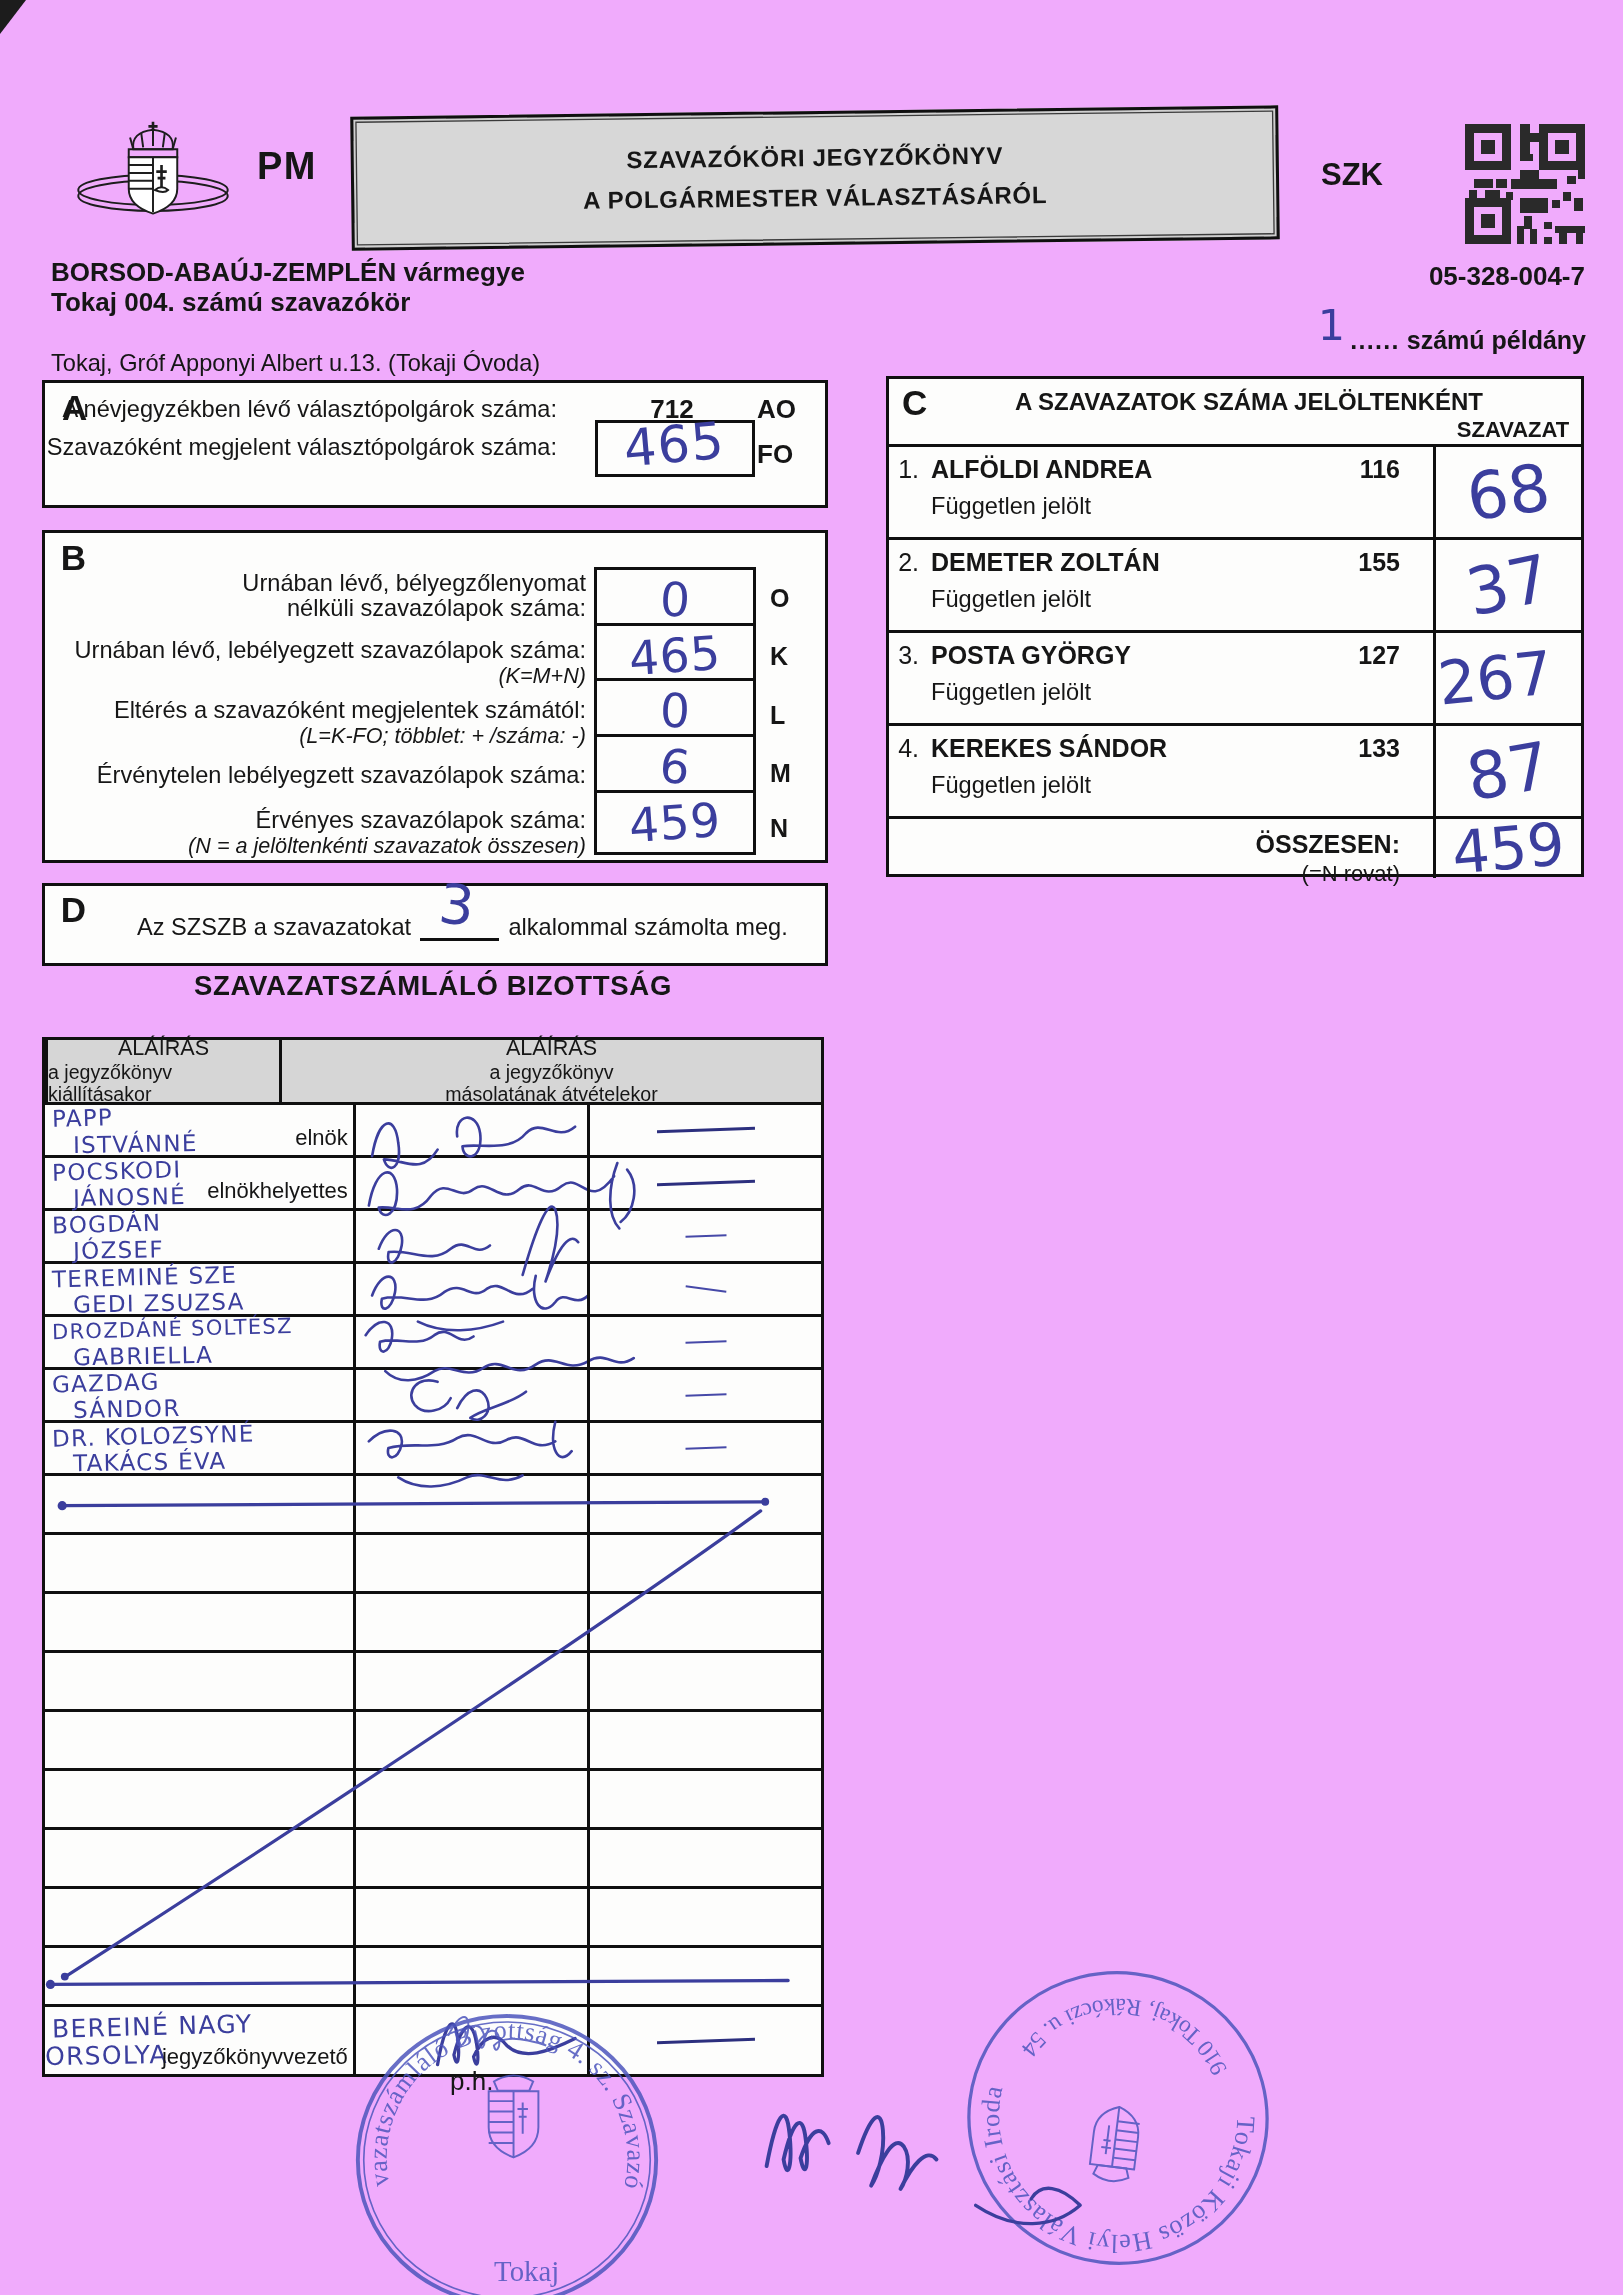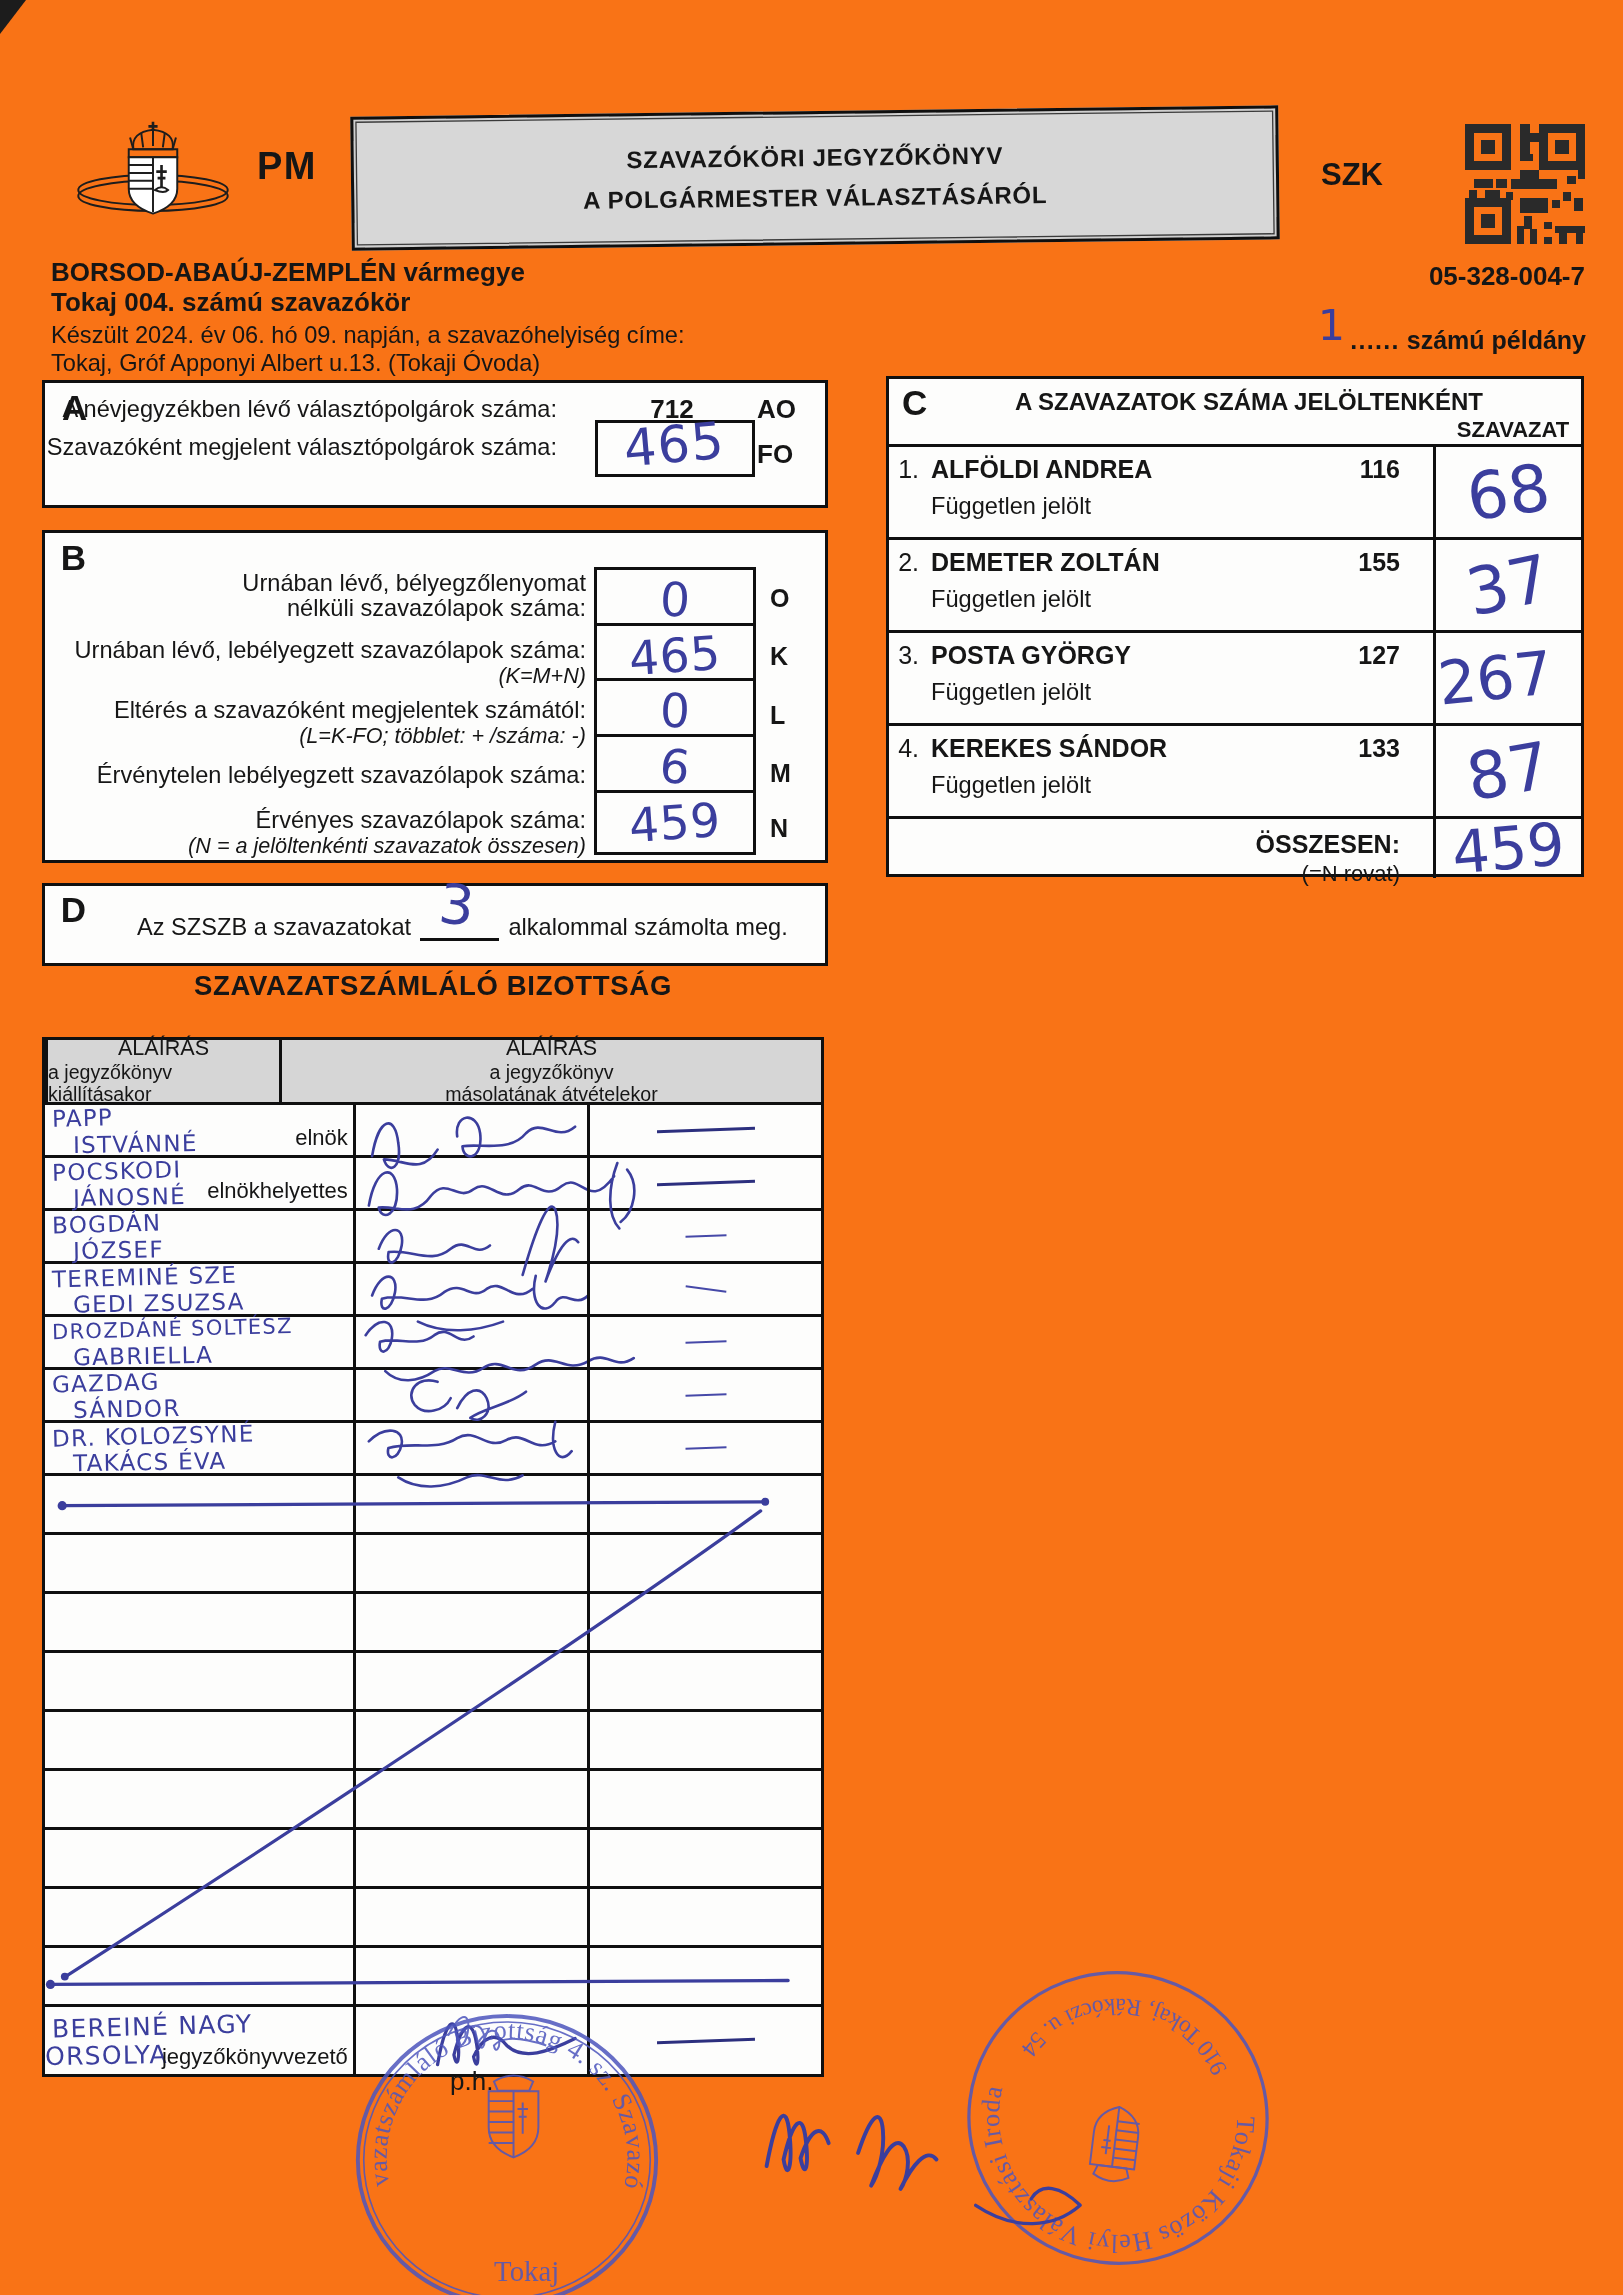--- a/index.html
+++ b/index.html
@@ -1,17 +1,17 @@
 <!DOCTYPE html>
 <html style="font-size:10.5px"><head>
 <meta charset="utf-8">
 <style>
   html,body{margin:0;padding:0;background:#888;}
   .page{
-    position:relative; width:1624px; height:2295px; background:#f97316;
+    position:relative; width:1624px; height:2295px; background:#f0abfc;
     font-family:"Liberation Sans", sans-serif; color:#161616; overflow:hidden;
   }
   .abs{position:absolute;}
 
   
   .corner-mark{left:0;top:0;width:0;height:0;border-top:34px solid #1c1c1c;border-right:26px solid transparent;}
 
   
   .pm{left:257px;top:145px;font-size:38px;font-weight:bold;letter-spacing:1.3px;}
   .title-box{
@@ -190,21 +190,20 @@
         <rect x="8.6" y="12.2" width="0.8" height="0.8"></rect>
       <rect x="9.8" y="11" width="3.2" height="0.8"></rect>
         <rect x="10.2" y="11.8" width="0.8" height="1.2"></rect>
       <rect x="12" y="11.8" width="0.8" height="1.2"></rect>
     </g>
   </svg>
 
   <div class="abs county">BORSOD-ABAÚJ-ZEMPLÉN vármegye</div>
   <div class="abs precinct">Tokaj 004. számú szavazókör</div>
   <div class="abs form-code">05-328-004-7</div>
-  <div class="abs made-line">Készült 2024. év 06. hó 09. napján, a szavazóhelyiség címe:</div>
   <div class="abs addr-line">Tokaj,   Gróf Apponyi Albert u.13. (Tokaji Óvoda)</div>
 
   <div class="abs copy-line">
     <span class="copy-dots">...</span><span class="hand copy-hand">1</span><span class="copy-dots">...</span><span> számú példány</span>
   </div>
 
   <div class="abs secbox secA">
     <div class="abs seclabel">A</div>
     <div class="abs a-lbl1">A névjegyzékben lévő választópolgárok száma:</div>
     <div class="abs a-val1">712</div>

